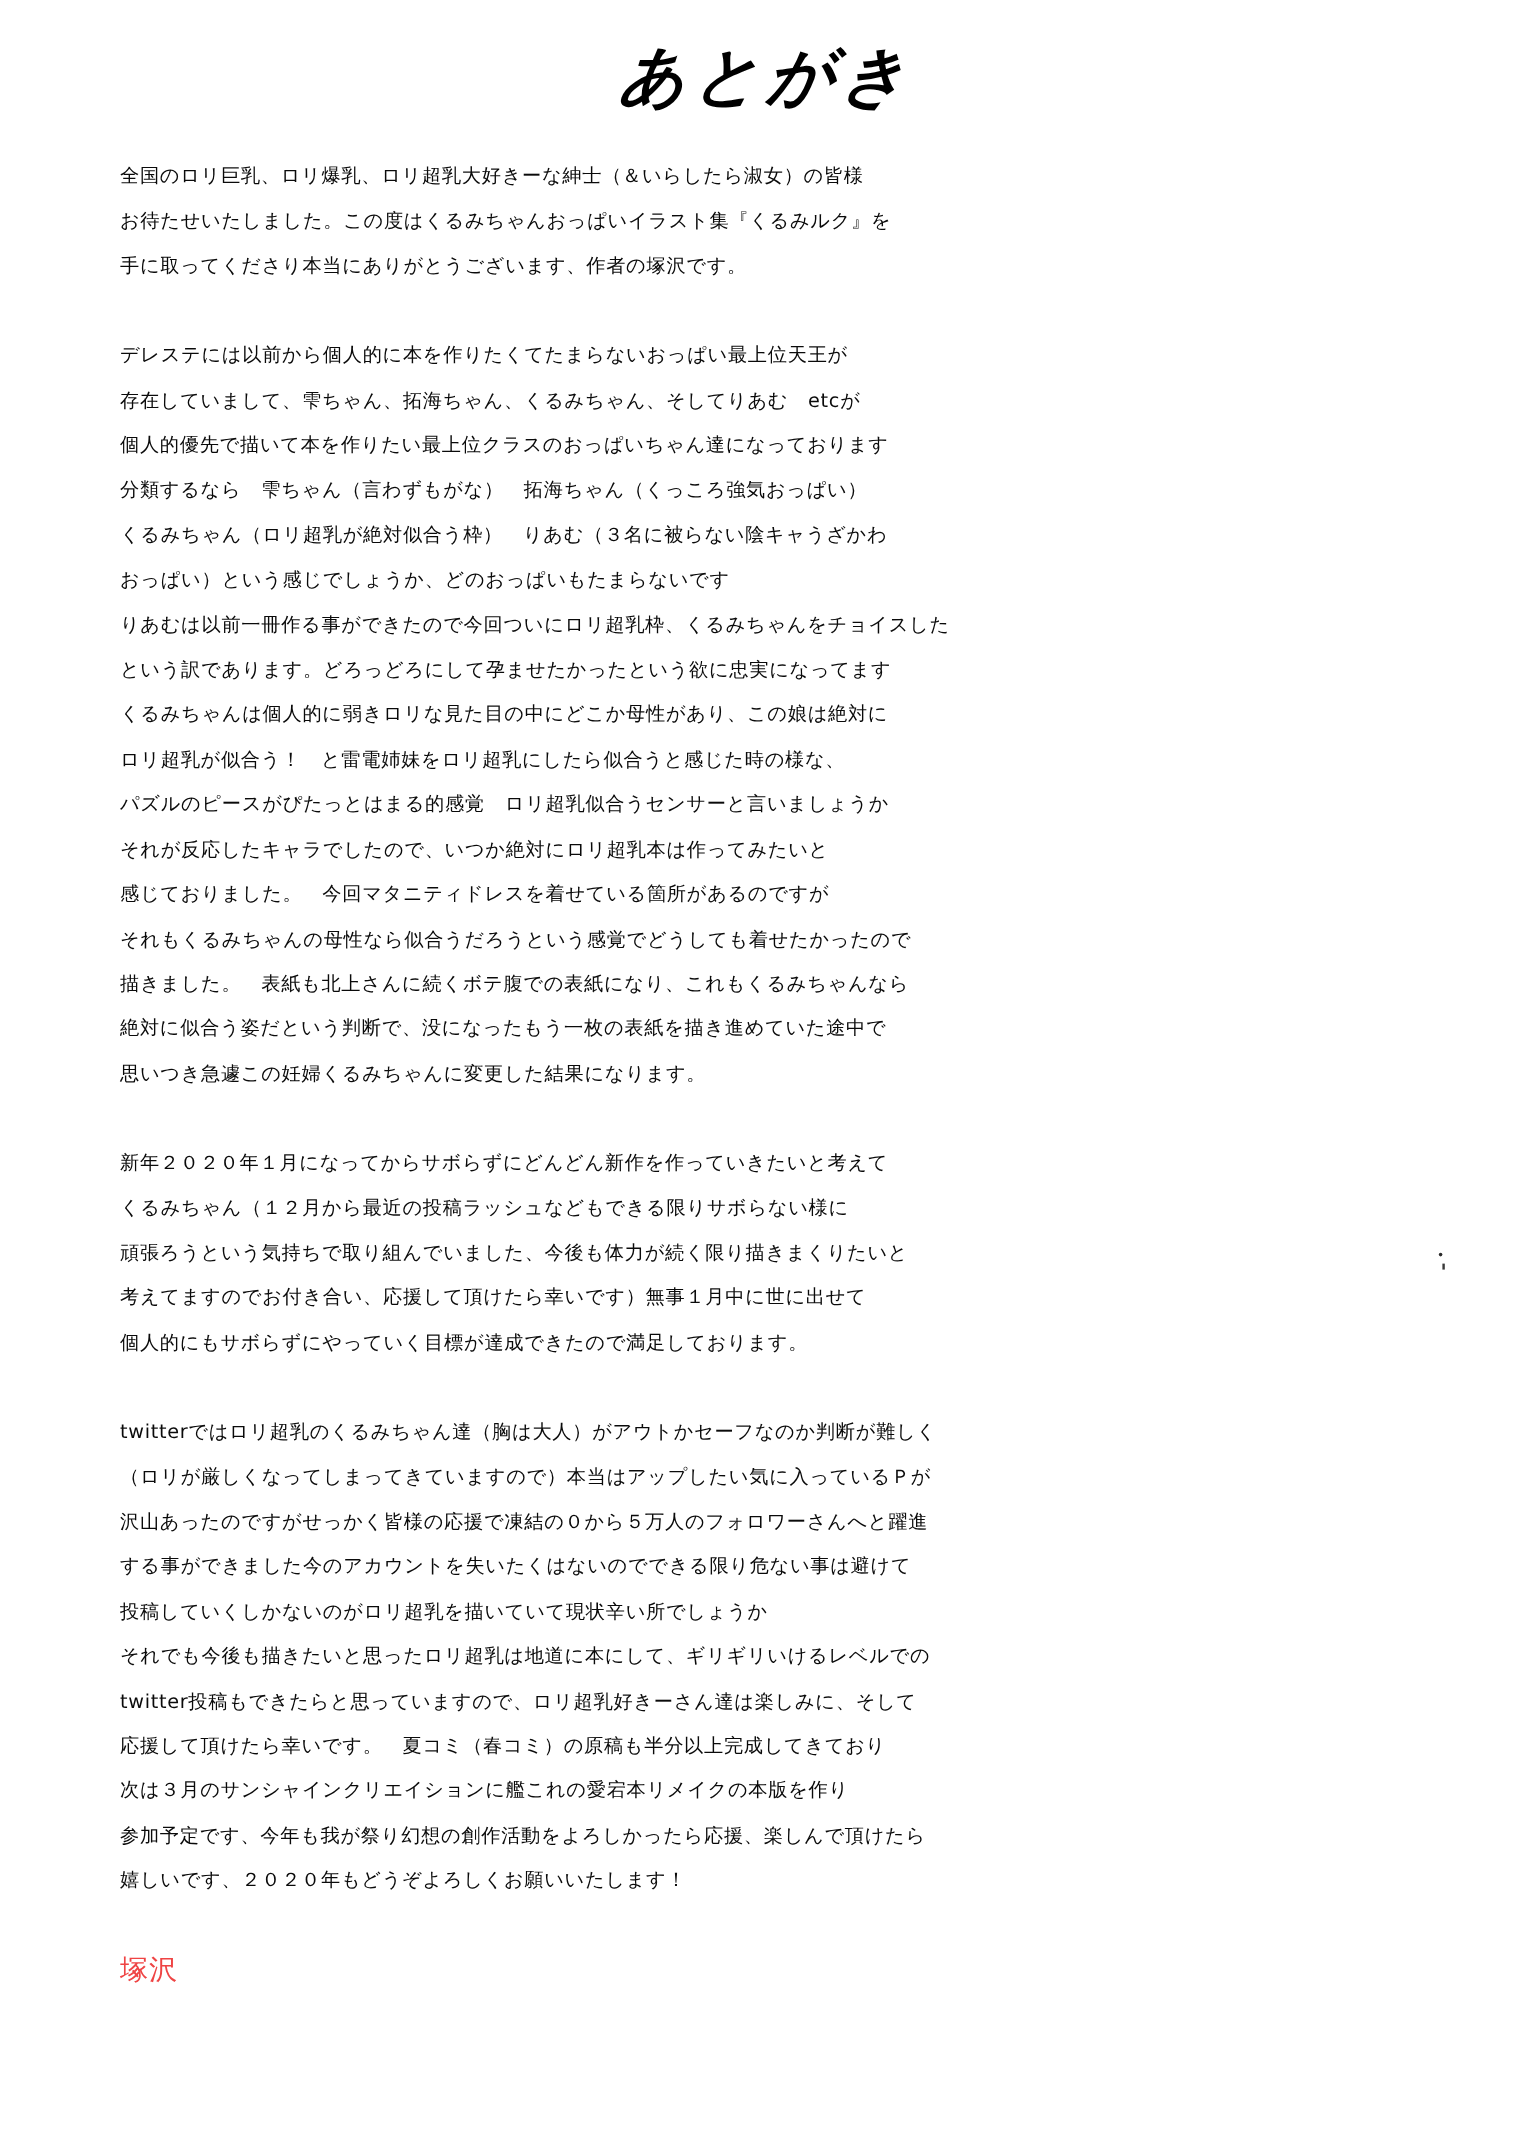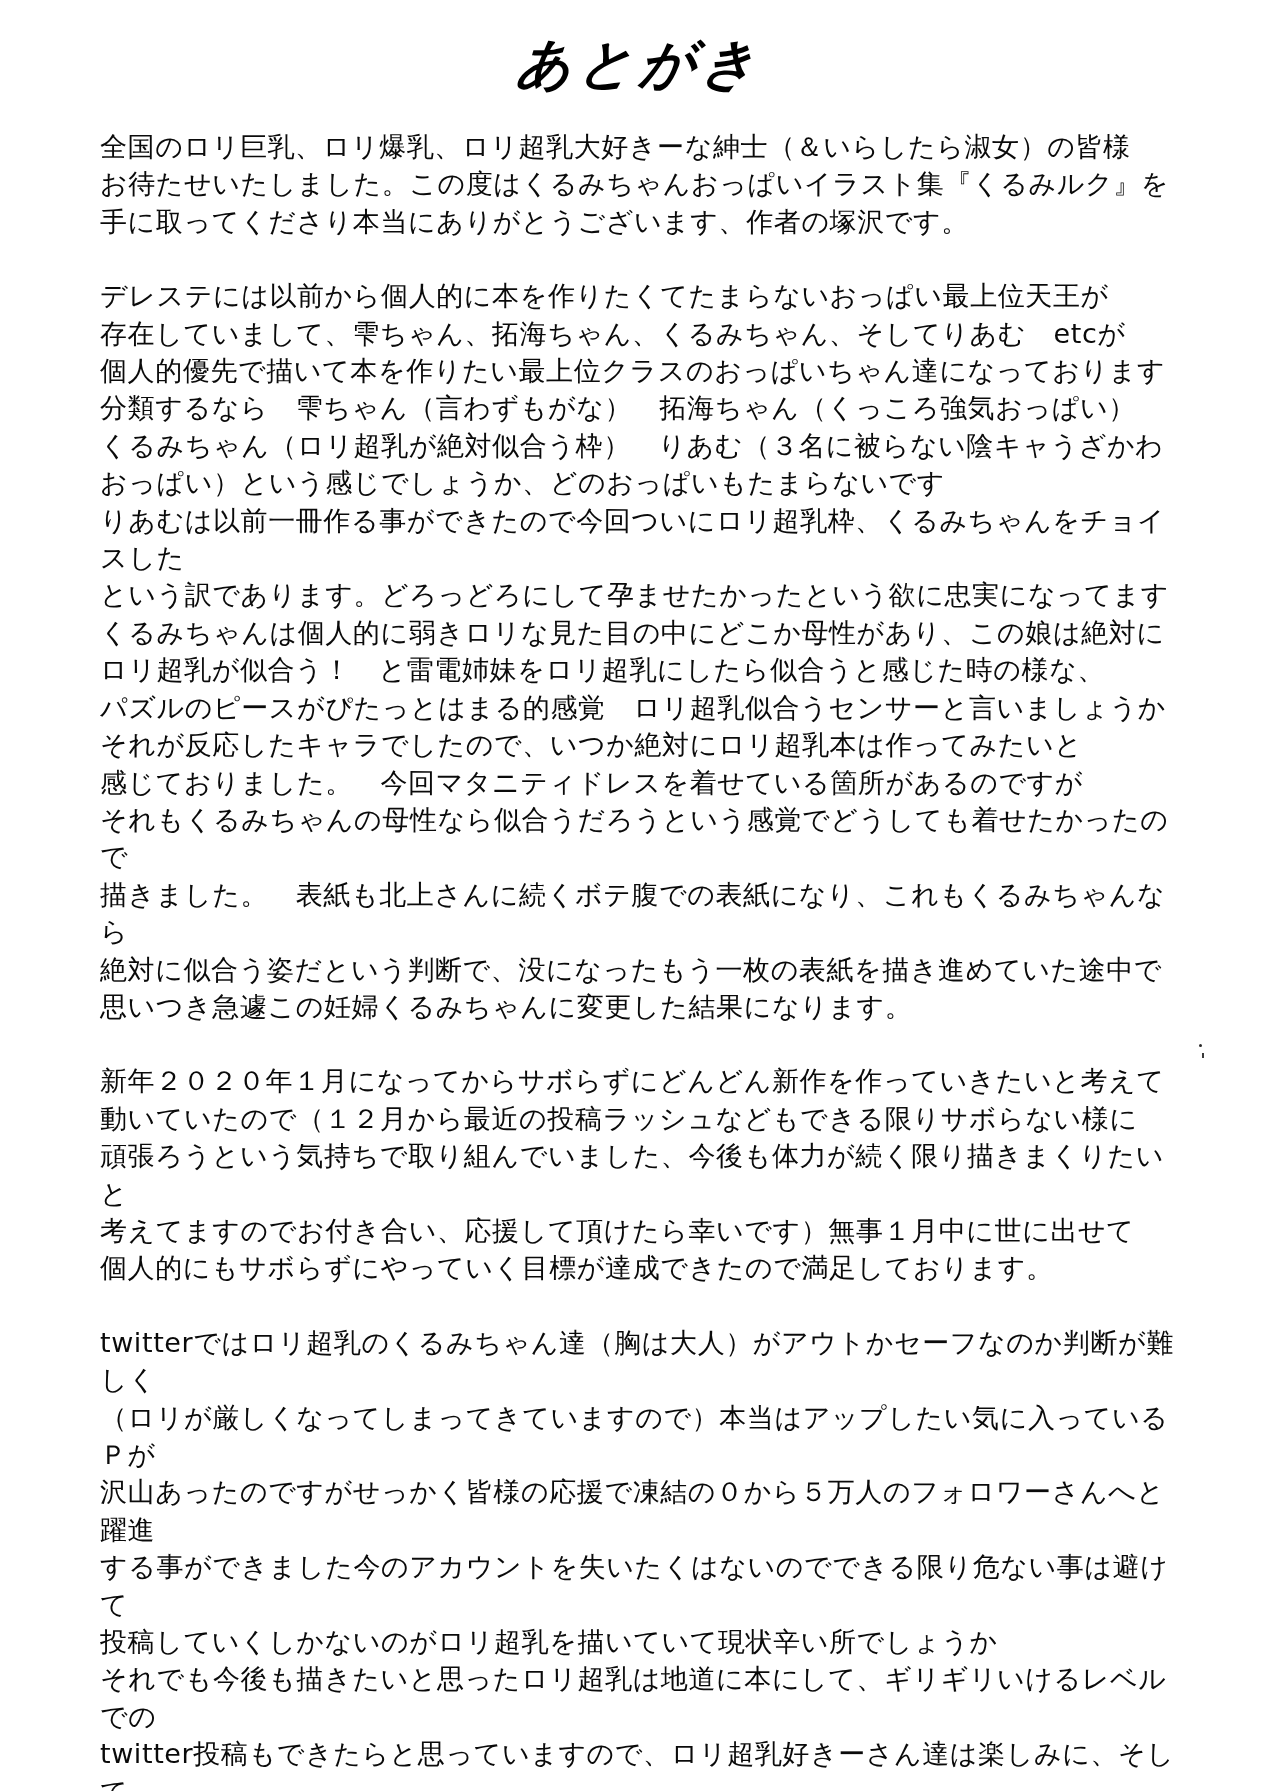--- a/index.html
+++ b/index.html
@@ -39,21 +39,21 @@
   }
 
   
   .body-block {
     position: absolute;
     top: 128px;
     left: 100px;
     width: 1085px;
   }
   .para {
-    font-size: 27px;
+    font-size: 16px;
     line-height: 37.4px;
     letter-spacing: 0.6px;
     font-weight: 400;
     color: #0a0a0a;
     white-space: pre-wrap;
     word-break: break-all;
     margin: 0;
   }
   .para + .para {
     margin-top: 37px;
@@ -115,21 +115,21 @@
 ロリ超乳が似合う！　と雷電姉妹をロリ超乳にしたら似合うと感じた時の様な、
 パズルのピースがぴたっとはまる的感覚　ロリ超乳似合うセンサーと言いましょうか
 それが反応したキャラでしたので、いつか絶対にロリ超乳本は作ってみたいと
 感じておりました。　今回マタニティドレスを着せている箇所があるのですが
 それもくるみちゃんの母性なら似合うだろうという感覚でどうしても着せたかったので
 描きました。　表紙も北上さんに続くボテ腹での表紙になり、これもくるみちゃんなら
 絶対に似合う姿だという判断で、没になったもう一枚の表紙を描き進めていた途中で
 思いつき急遽この妊婦くるみちゃんに変更した結果になります。</p>
 
     <p class="para">新年２０２０年１月になってからサボらずにどんどん新作を作っていきたいと考えて
-動いていたので（１２月から最近の投稿ラッシュなどもできる限りサボらない様に
+くるみちゃん（１２月から最近の投稿ラッシュなどもできる限りサボらない様に
 頑張ろうという気持ちで取り組んでいました、今後も体力が続く限り描きまくりたいと
 考えてますのでお付き合い、応援して頂けたら幸いです）無事１月中に世に出せて
 個人的にもサボらずにやっていく目標が達成できたので満足しております。</p>
 
     <p class="para">twitterではロリ超乳のくるみちゃん達（胸は大人）がアウトかセーフなのか判断が難しく
 （ロリが厳しくなってしまってきていますので）本当はアップしたい気に入っているＰが
 沢山あったのですがせっかく皆様の応援で凍結の０から５万人のフォロワーさんへと躍進
 する事ができました今のアカウントを失いたくはないのでできる限り危ない事は避けて
 投稿していくしかないのがロリ超乳を描いていて現状辛い所でしょうか
 それでも今後も描きたいと思ったロリ超乳は地道に本にして、ギリギリいけるレベルでの

